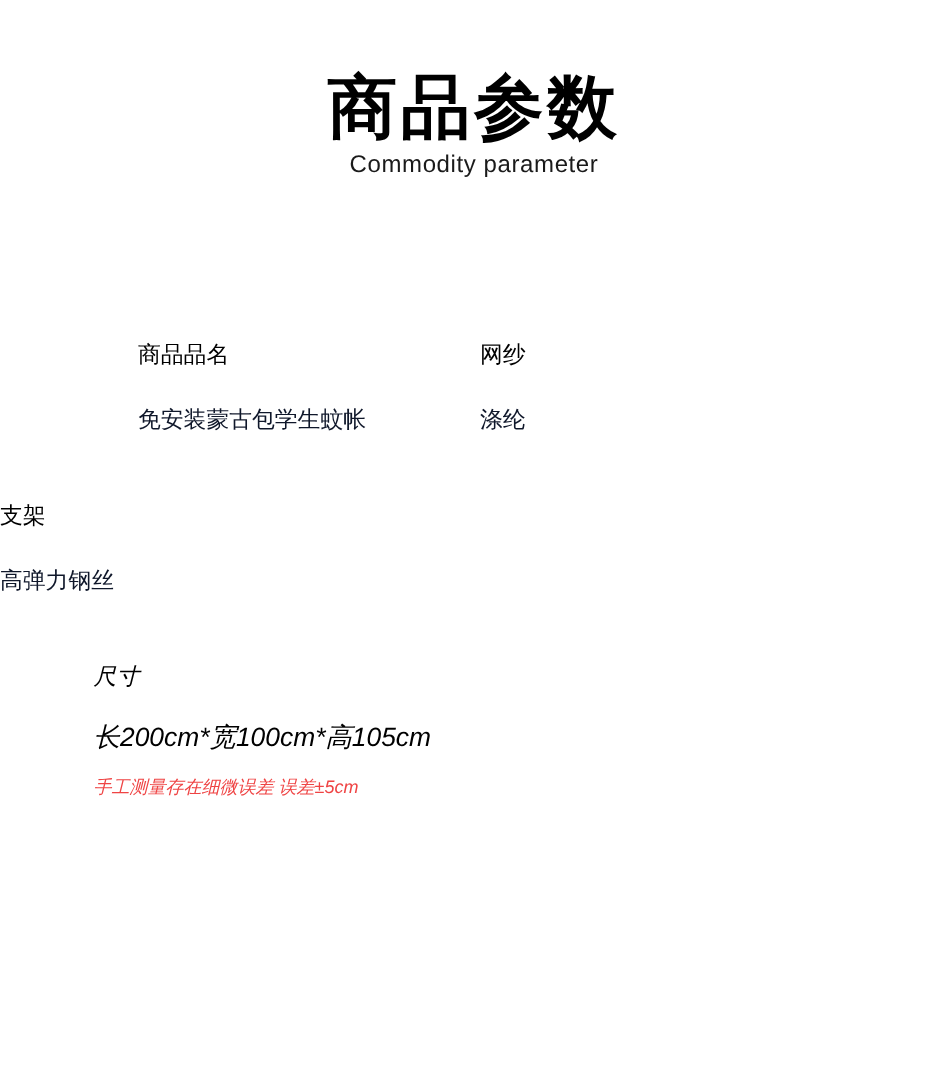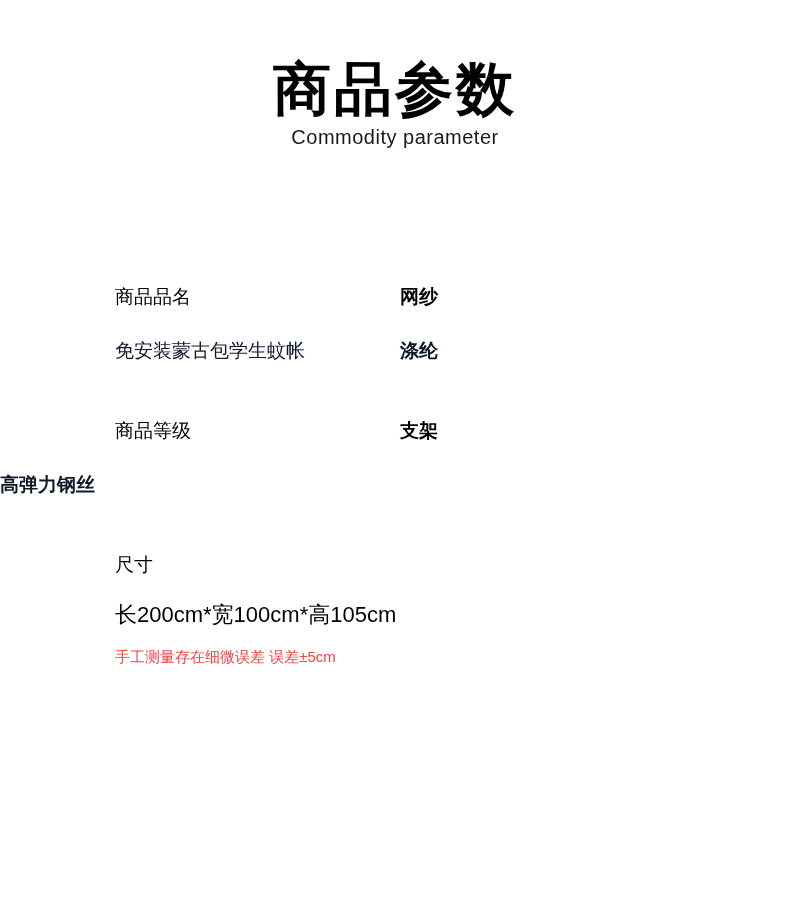--- a/index.html
+++ b/index.html
@@ -57,40 +57,40 @@
   }
   .col-left {
     width: 400px;
     padding-left: 115px;
     box-sizing: border-box;
   }
   .col-right {
     width: 390px;
     padding-left: 0px;
     box-sizing: border-box;
-    font-weight: bold;
   }
   .label-text {
     font-size: 19px;
     line-height: 54px;
     color: #000;
     white-space: nowrap;
   }
   .value-text {
     font-size: 19px;
     line-height: 54px;
     color: #0f172a;
     white-space: nowrap;
   }
   .group-gap {
     height: 26px;
   }
   .size-block {
-    padding-left: 115px;
+    padding-left: 78px;
     box-sizing: border-box;
+    font-style: italic;
   }
   .size-label {
     font-size: 19px;
     line-height: 54px;
   }
   .size-main {
     font-size: 22px;
     line-height: 46px;
     letter-spacing: 0px;
   }
@@ -128,23 +128,20 @@
         <div class="col-right">
           <span class="value-text">涤纶</span>
         </div>
       </div>
     </div>
 
     <div class="group-gap"></div>
 
     <div class="spec-group">
       <div class="row">
-        <div class="col-left">
-          <span class="label-text">商品等级</span>
-        </div>
         <div class="col-right">
           <span class="label-text">支架</span>
         </div>
       </div>
       <div class="row">
         <div class="col-right">
           <span class="value-text">高弹力钢丝</span>
         </div>
       </div>
     </div>

